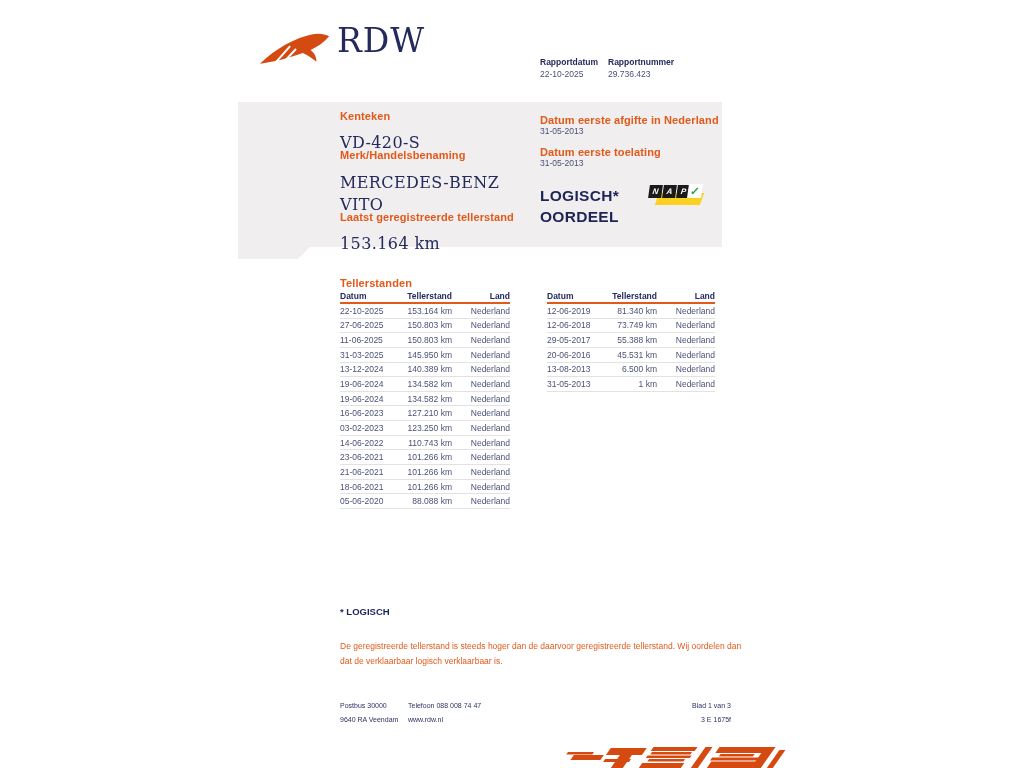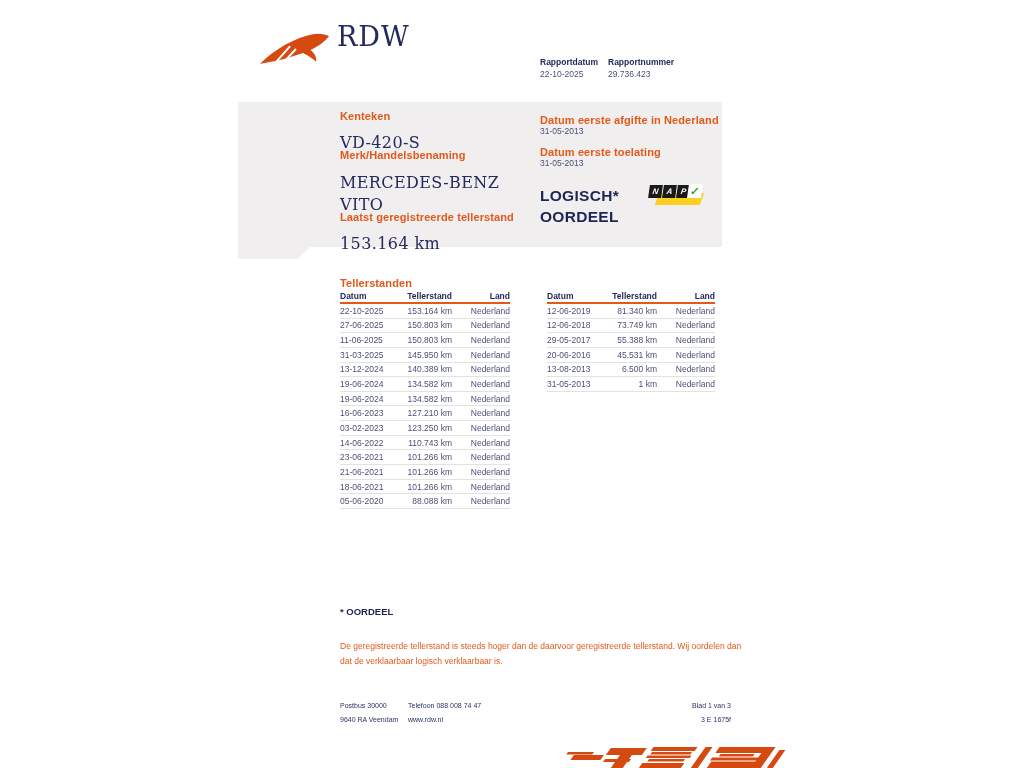--- a/index.html
+++ b/index.html
@@ -3,21 +3,21 @@
 <meta charset="utf-8">
 <style>
   * { margin:0; padding:0; box-sizing:border-box; }
   html,body { width:1024px; height:768px; background:#ffffff; overflow:hidden;
               font-family:"Liberation Sans", sans-serif; }
   .abs { position:absolute; }
   #page { position:relative; width:1024px; height:768px; background:#fff; }
 
   
   #logo-feather { left:256px; top:29px; width:78px; height:42px; }
-  #logo-text { left:337px; top:21px; font-family:"DejaVu Serif", serif; font-size:27px;
+  #logo-text { left:337px; top:21px; font-family:"DejaVu Serif", serif; font-size:33px;
                color:#252a5d; letter-spacing:1px; }
   #doc-title { left:540px; top:24px; font-family:"DejaVu Serif", serif; font-weight:bold;
                font-size:17px; color:#e2591a; letter-spacing:0.2px; }
   .meta-label { font-size:8.5px; font-weight:bold; color:#252a5d; }
   .meta-value { font-size:8.5px; color:#4b5177; }
   #meta-date-label { left:540px; top:57px; }
   #meta-date-value { left:540px; top:69px; }
   #meta-num-label  { left:608px; top:57px; }
   #meta-num-value  { left:608px; top:69px; }
 
@@ -242,21 +242,21 @@
         <div class="c1">6.500 km</div>
         <div class="c2">Nederland</div>
       </div>
       <div class="trow">
         <div class="c0">31-05-2013</div>
         <div class="c1">1 km</div>
         <div class="c2">Nederland</div>
       </div>
     </div>
 
-  <div id="note-title" class="abs">* OORDEEL</div>
+  <div id="note-title" class="abs">* LOGISCH</div>
   <div id="note-line1" class="abs note-line">De geregistreerde tellerstand is steeds hoger dan de daarvoor geregistreerde tellerstand. Wij oordelen dan</div>
   <div id="note-line2" class="abs note-line">dat de verklaarbaar logisch verklaarbaar is.</div>
 
   <div id="foot-postbus" class="abs foot">Postbus 30000</div>
   <div id="foot-plaats" class="abs foot">9640 RA Veendam</div>
   <div id="foot-tel" class="abs foot">Telefoon 088 008 74 47</div>
   <div id="foot-web" class="abs foot">www.rdw.nl</div>
   <div id="foot-blad" class="abs foot">Blad 1 van 3</div>
   <div id="foot-code" class="abs foot">3 E 1675f</div>
 

